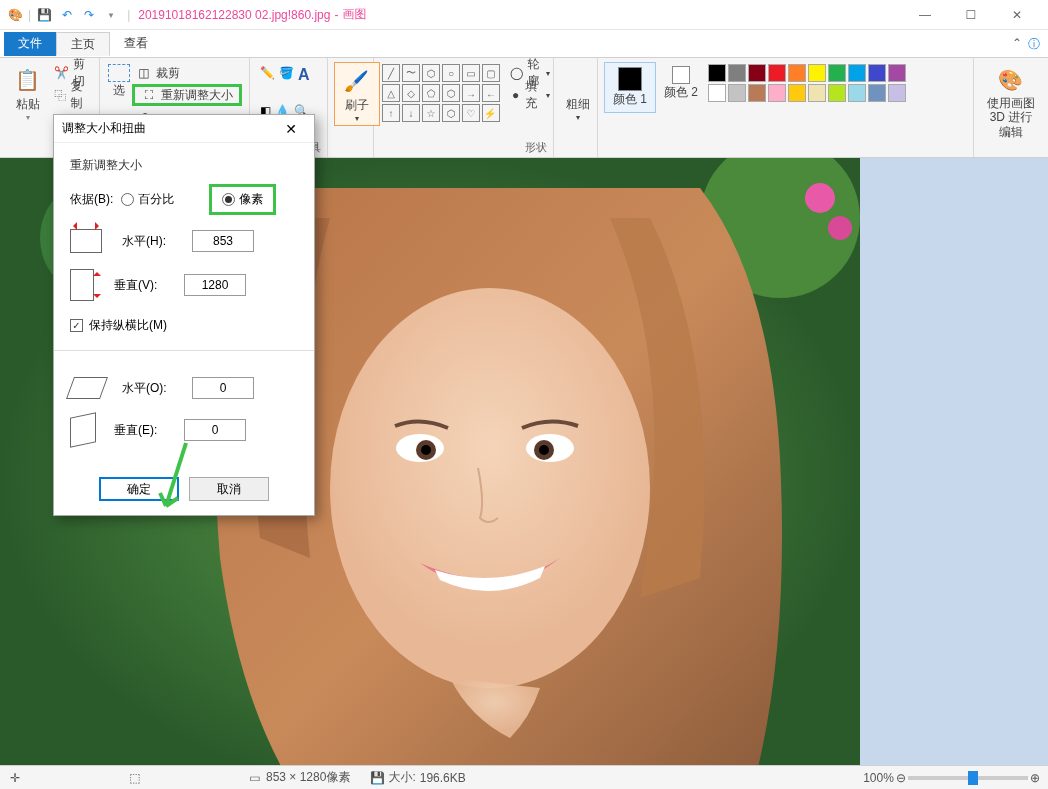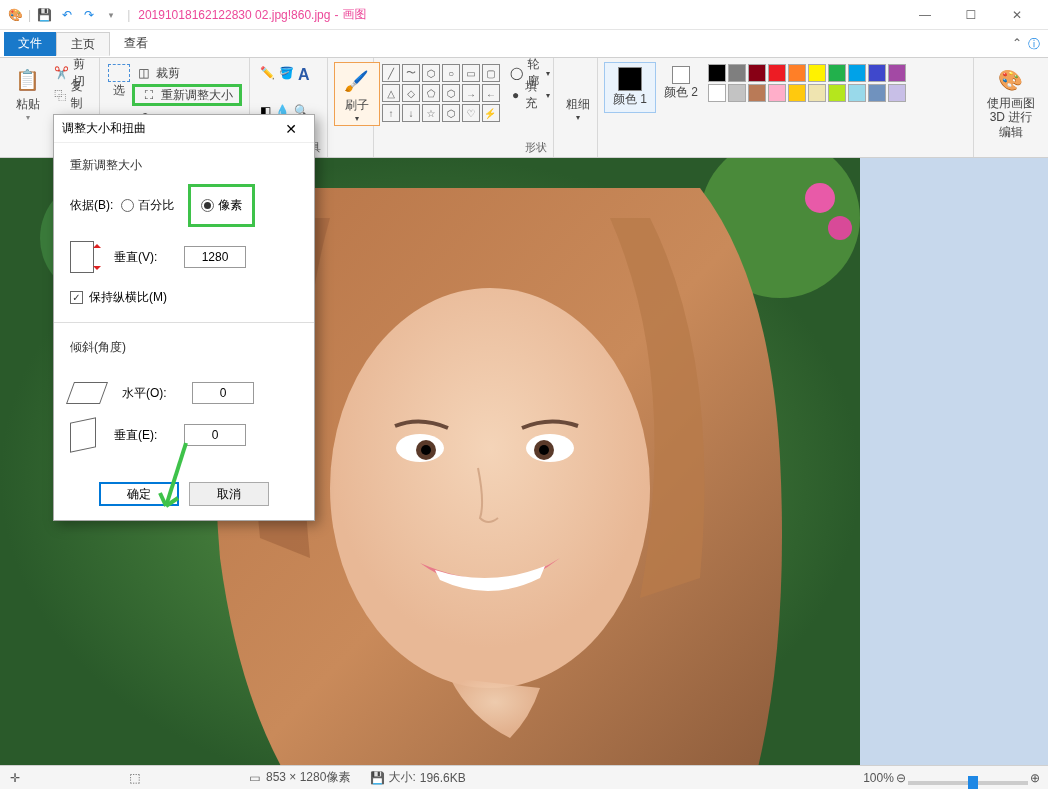--- a/index.html
+++ b/index.html
@@ -28,34 +28,34 @@
 .resize-highlight{border:3px solid #3ec24a;padding:0 6px}
 .shapes-grid{display:grid;grid-template-columns:repeat(6,18px);gap:2px;padding:2px}
 .shapes-grid div{width:18px;height:18px;border:1px solid #888;display:flex;align-items:center;justify-content:center;font-size:10px;color:#666}
 .color-swatches{display:grid;grid-template-columns:repeat(10,18px);gap:2px;padding:2px}
 .color-swatches div{width:18px;height:18px;border:1px solid #aaa}
 .canvas-area{position:absolute;top:158px;left:0;right:0;bottom:24px;background:#c7d8ec;overflow:hidden}
 .canvas-img{width:860px;height:100%;background:linear-gradient(135deg,#4a7c3e 0%,#6b9f5a 25%,#e8b896 50%,#c97b4a 75%,#5a8a4a 100%);position:relative}
 .statusbar{position:absolute;bottom:0;left:0;right:0;height:24px;background:#f5f5f5;border-top:1px solid #d0d0d0;display:flex;align-items:center;padding:0 8px;gap:20px;color:#555}
 .statusbar .scell{display:flex;align-items:center;gap:4px;min-width:100px}
 .statusbar .sicon{width:14px;height:14px;display:flex;align-items:center;justify-content:center}
-.zoom{margin-left:auto;display:flex;align-items:flex-end;gap:2px}
+.zoom{margin-left:auto;display:flex;align-items:center;gap:2px}
 .zoom .slider{width:120px;height:4px;background:#ccc;position:relative}
 .zoom .thumb{position:absolute;left:50%;top:-5px;width:10px;height:14px;background:#1e88e5}
 
 .dialog{position:absolute;left:53px;top:114px;width:262px;background:#fff;border:1px solid #aaa;box-shadow:4px 4px 12px rgba(0,0,0,0.35);z-index:100}
 .dialog .dtitle{height:28px;display:flex;align-items:center;padding:0 8px;border-bottom:1px solid #eee}
 .dialog .dclose{margin-left:auto;width:30px;text-align:center;font-size:14px}
 .dialog .dbody{padding:14px 16px}
 .dialog .section-title{margin-bottom:10px;color:#333}
 .dialog .radio-row{display:flex;align-items:center;gap:8px;margin-bottom:14px}
 .dialog .radio-opt{display:flex;align-items:center;gap:4px}
 .dialog .radio-opt .rcircle{width:13px;height:13px;border:1px solid #666;border-radius:50%;display:flex;align-items:center;justify-content:center}
 .dialog .radio-opt .rcircle.checked::after{content:"";width:7px;height:7px;background:#333;border-radius:50%}
-.dialog .pixel-highlight{border:3px solid #3ec24a;padding:10px 10px;margin-left:6px}
+.dialog .pixel-highlight{border:3px solid #3ec24a;padding:4px 10px;margin-left:27px}
 .dialog .field-row{display:flex;align-items:center;margin-bottom:16px}
 .dialog .fpict{width:32px;height:24px;border:1px solid #666;position:relative;margin-right:20px}
 .dialog .fpict.h::before,.dialog .fpict.h::after{content:"";position:absolute;top:-8px;width:0;height:0;border:4px solid transparent}
 .dialog .fpict.h::before{left:-2px;border-right-color:#d22}
 .dialog .fpict.h::after{right:-2px;border-left-color:#d22}
 .dialog .fpict.v{width:24px;height:32px}
 .dialog .fpict.v::before,.dialog .fpict.v::after{content:"";position:absolute;right:-8px;width:0;height:0;border:4px solid transparent}
 .dialog .fpict.v::before{top:-2px;border-bottom-color:#d22}
 .dialog .fpict.v::after{bottom:-2px;border-top-color:#d22}
 .dialog .flabel{width:70px}
@@ -327,30 +327,34 @@
       <label class="radio-opt">
         <span class="rcircle"></span>
         <span>百分比</span>
       </label>
       <label class="radio-opt pixel-highlight">
         <span class="rcircle checked"></span>
         <span>像素</span>
       </label>
     </div>
     <div class="field-row">
+      <div class="fpict h"></div>
+      <span class="flabel">水平(H):</span>
+      <input class="finput" value="853" style="">
+    </div>
+    <div class="field-row">
       <div class="fpict v"></div>
       <span class="flabel">垂直(V):</span>
       <input class="finput" value="1280" style="">
     </div>
     <label class="chk-row">
       <span class="chkbox">✓</span>
       <span>保持纵横比(M)</span>
     </label>
     <hr>
-    <div class="section-title">倾斜(角度)</div>
     <div class="field-row" style="margin-top:26px">
       <div class="skew-pict"></div>
       <span class="flabel">水平(O):</span>
       <input class="finput" value="0" style="">
     </div>
     <div class="field-row">
       <div class="skew-pict v"></div>
       <span class="flabel">垂直(E):</span>
       <input class="finput" value="0" style="">
     </div>

